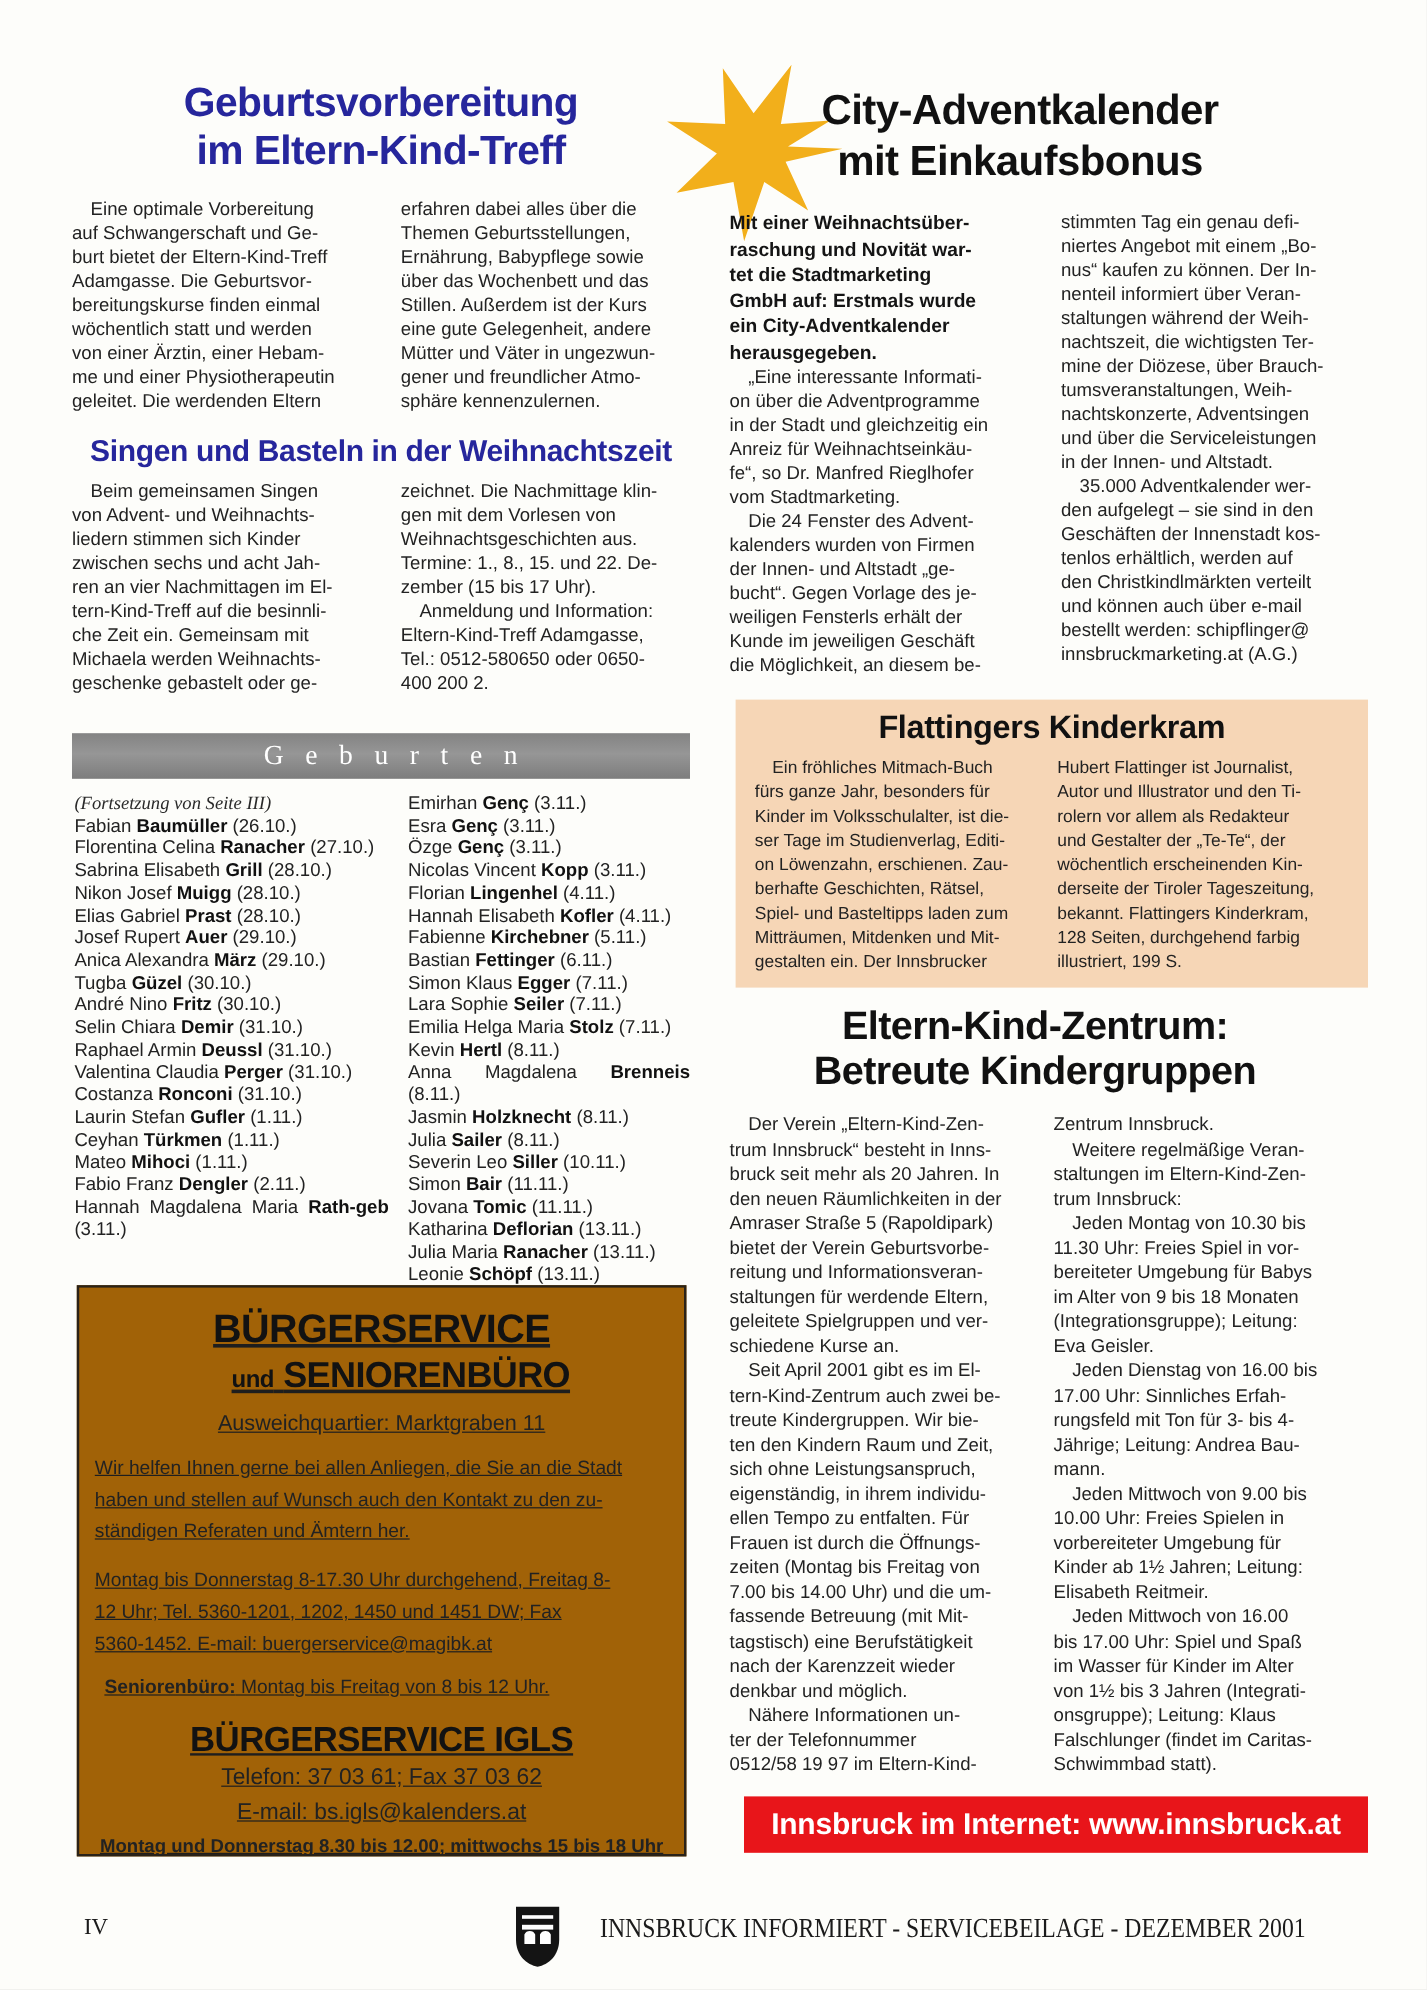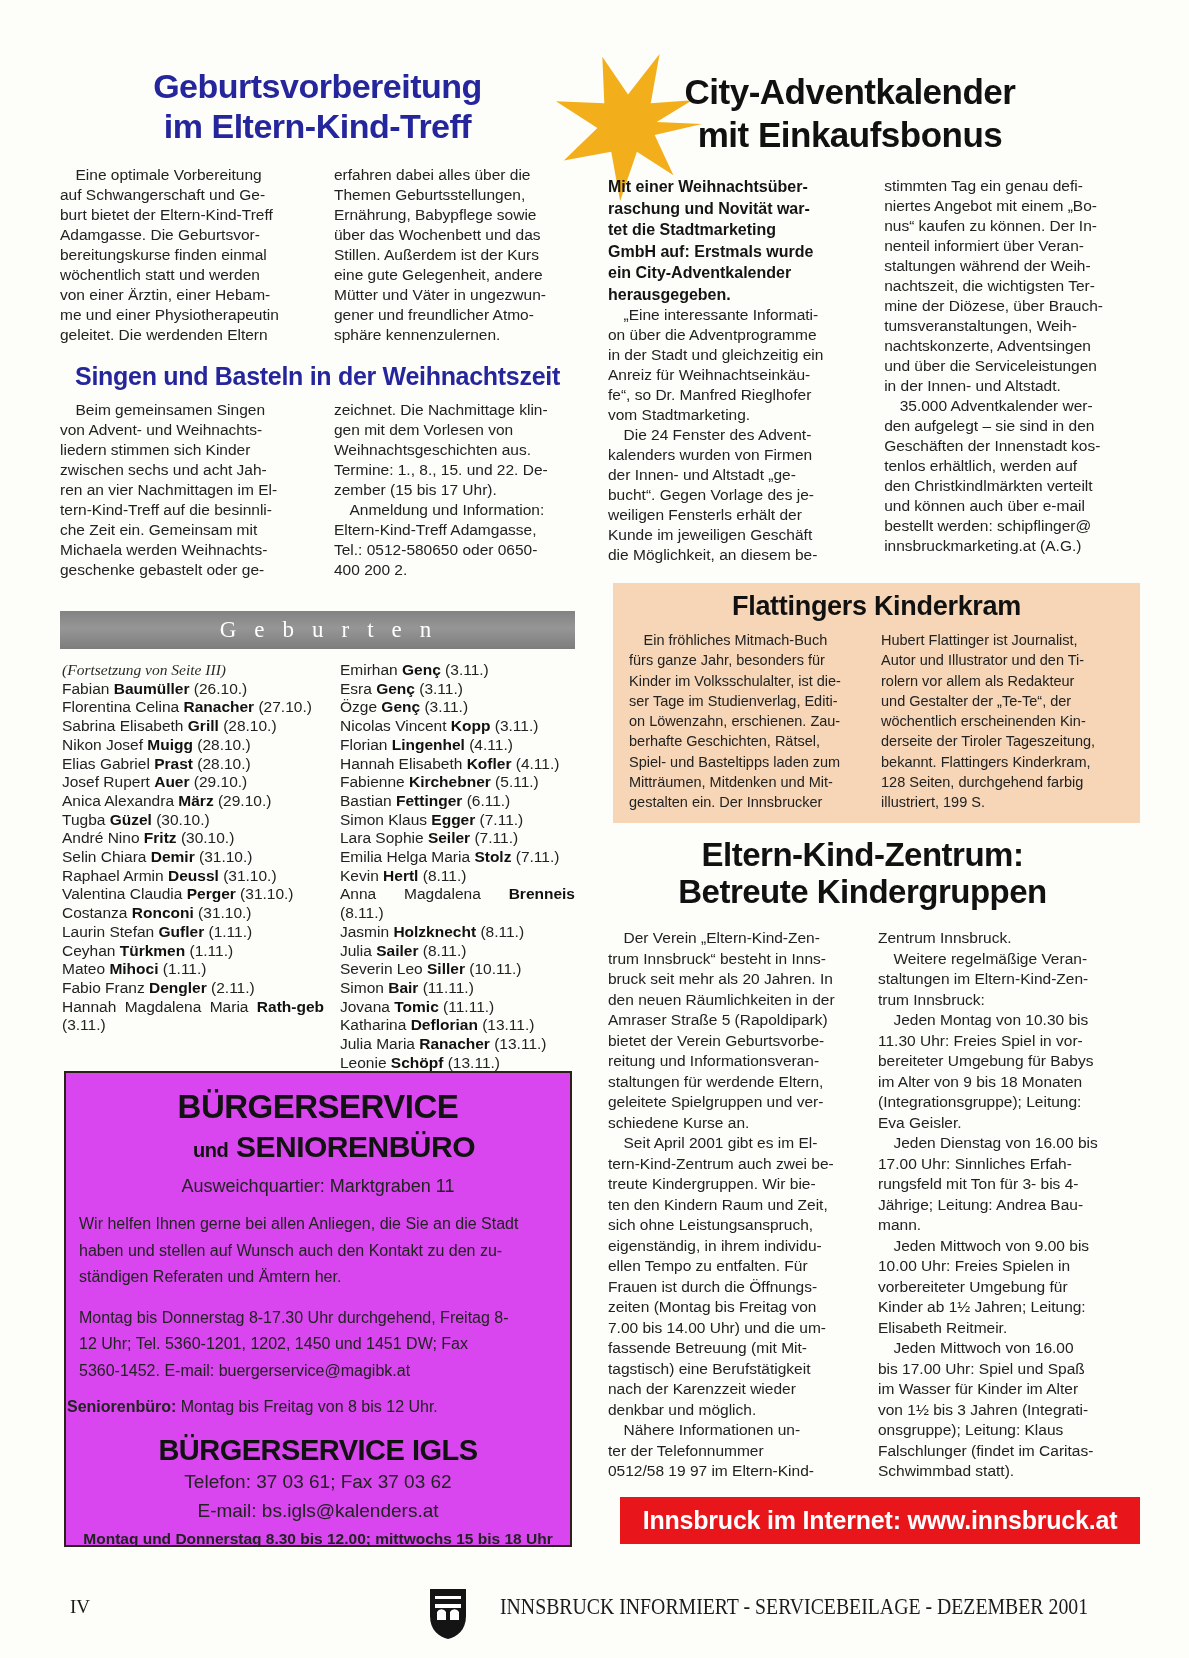--- a/index.html
+++ b/index.html
@@ -50,32 +50,33 @@
   .birth{font-size:15.5px; line-height:18.7px; text-align:justify; color:#222;}
   .birth b{color:#111;}
 
   
   .peach{background:#f6d6b6;}
   .fk-title{font-size:27px; font-weight:bold; text-align:center; color:#111; letter-spacing:-0.3px;}
   .fk-text{font-size:14.5px; line-height:20.3px; color:#222;}
 
   
   #bs-box{
-    background:#d946ef; border:2px solid #2a2218; box-sizing:border-box;
+    background:#a16207; border:2px solid #2a2218; box-sizing:border-box;
     text-align:center;
+    text-decoration:underline;
   }
   .bs-t1{font-size:33px; font-weight:bold; letter-spacing:-0.5px; color:#121212; margin-top:16px; line-height:36px;}
   .bs-t2{font-size:30px; font-weight:bold; letter-spacing:-0.5px; color:#121212; line-height:36px; margin-top:4px;margin-left:32px;}
   .bs-t2 .small{font-size:20px;}
   .bs-sub{font-size:18px; margin-top:8px; color:#222;}
   .bs-para{
     text-align:left; font-size:16px; line-height:26.5px; color:#222;
     margin:14px 13px 0 13px; white-space:pre-line;
   }
-  .bs-senioren{text-align:left; font-size:16px; line-height:26.5px; color:#222; margin:10px 13px 0 1px;}
+  .bs-senioren{text-align:left; font-size:16px; line-height:26.5px; color:#222; margin:10px 13px 0 21px;}
   .bs-t3{font-size:29px; font-weight:bold; letter-spacing:-0.5px; color:#121212; margin-top:12px; line-height:34px;}
   .bs-center{font-size:19px; line-height:29px; color:#222;}
   .bs-hours{font-size:15.5px; font-weight:bold; line-height:24px; color:#222; margin-top:2px;}
 
   
   #net-banner{
     background:#e8151a; color:#fff; font-weight:bold;
     font-size:25px; line-height:47px; text-align:center; letter-spacing:-0.2px;
   }
 

